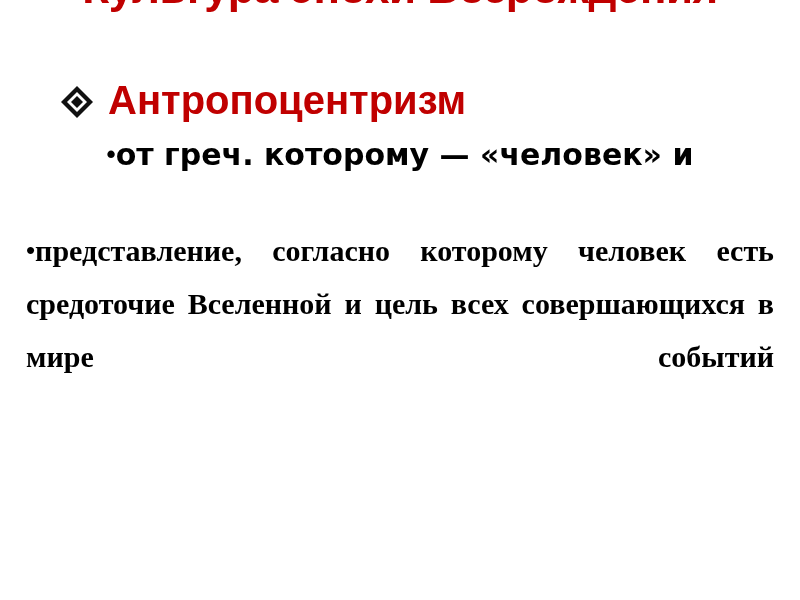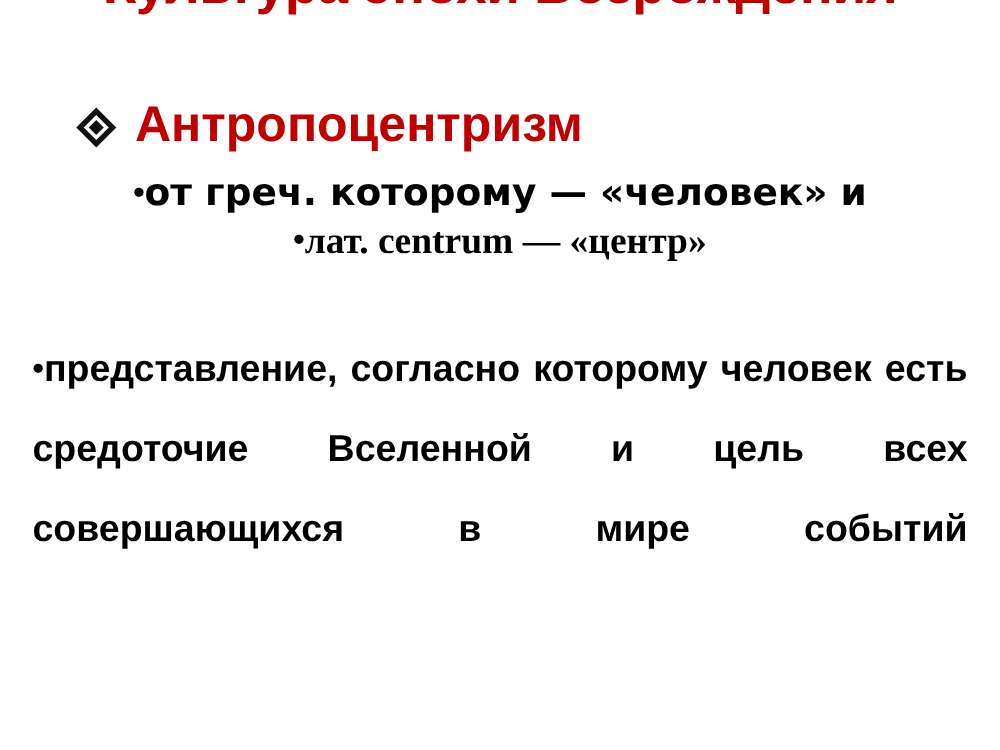--- a/index.html
+++ b/index.html
@@ -84,23 +84,24 @@
     font-style: normal;
   }
   .spacer {
     height: 50px;
   }
   .para {
     text-align: justify;
     color: #000000;
     font-weight: bold;
     font-size: 30px;
-    line-height: 64px;
+    line-height: 53px;
     text-align-last: justify;
     padding: 0 12px;
+    font-family: Liberation Serif, serif;
   }
   .para .dot {
     font-size: 26px;
     vertical-align: 2px;
   }
 </style>
 </head>
 <body>
 
 <div class="slide">
@@ -117,23 +118,20 @@
     </span>
     <span class="heading-text">Антропоцентризм</span>
   </div>
 
   <div class="body-block">
 
     <div class="line-center">
       <span class="dot">•</span><span class="greek">от греч. которому — «человек» и</span>
     </div>
 
-    <div class="line-center">
-      <span class="dot">•</span><span class="latin-italic">лат. centrum — «центр»</span>
-    </div>
 
     <div class="spacer"></div>
 
     <div class="para">
       <span class="dot">•</span><span>представление, согласно которому человек есть средоточие Вселенной и цель всех совершающихся в мире событий</span>
     </div>
 
   </div>
 
 </div>

